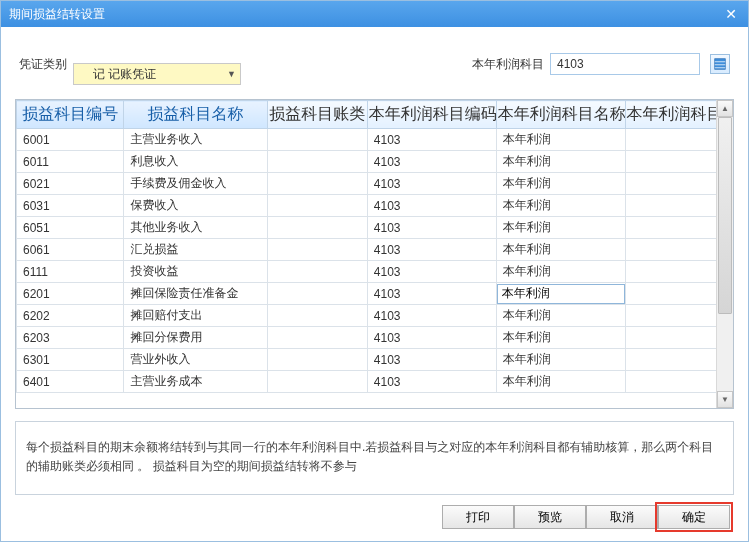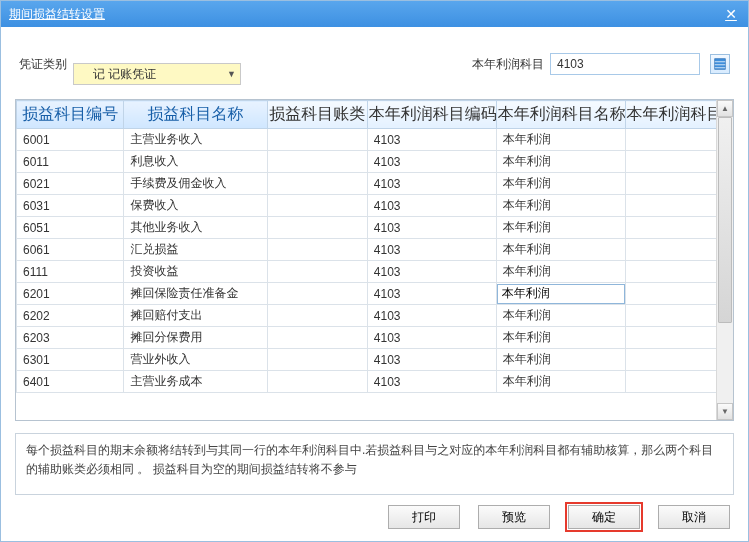--- a/index.html
+++ b/index.html
@@ -19,21 +19,20 @@
   }
   .titlebar {
     height: 26px;
     background: linear-gradient(#59a6ed, #3d90e2);
     display: flex;
     align-items: center;
     justify-content: space-between;
     padding: 0 8px;
     color: #fff;
     font-size: 12px;
-    text-decoration: underline;
   }
   .titlebar .close {
     font-size: 14px;
     cursor: pointer;
     width: 18px;
     text-align: center;
   }
   .content {
     flex: 1;
     padding: 16px 14px 8px 14px;
@@ -137,29 +136,29 @@
   .grid-fade {
     position: absolute;
     left: 0; right: 0; bottom: 0;
     height: 14px;
     pointer-events: none;
     background: linear-gradient(rgba(255,255,255,0), #fff 60%);
   }
   .note {
     border: 1px solid #c9d3dd;
     margin-top: 12px;
-    padding: 7px 10px;
+    padding: 16px 10px;
     line-height: 1.6;
     color: #444;
-    height: 62px;
+    height: 74px;
   }
   .buttons {
     display: flex;
     justify-content: flex-end;
-    gap: 18px;
+    gap: 0;
     padding: 10px 4px 4px 4px;
   }
   .btn {
     min-width: 72px;
     height: 24px;
     border: 1px solid #adadad;
     background: linear-gradient(#fbfbfb, #e6e6e6);
     font: inherit;
     cursor: pointer;
   }
@@ -360,18 +359,18 @@
         </div>
         <div class="sb-btn" style="position:absolute;bottom:0;left:0;right:0">▼</div>
       </div>
     </div>
 
     <div class="note">每个损益科目的期末余额将结转到与其同一行的本年利润科目中.若损益科目与之对应的本年利润科目都有辅助核算，那么两个科目的辅助账类必须相同 。 损益科目为空的期间损益结转将不参与</div>
 
     <div class="buttons">
       <button class="btn">打印</button>
       <button class="btn">预览</button>
+      <button class="btn">取消</button>
       <button class="btn highlight">确定</button>
-      <button class="btn">取消</button>
     </div>
 
   </div>
 </div>
 
 </body></html>

